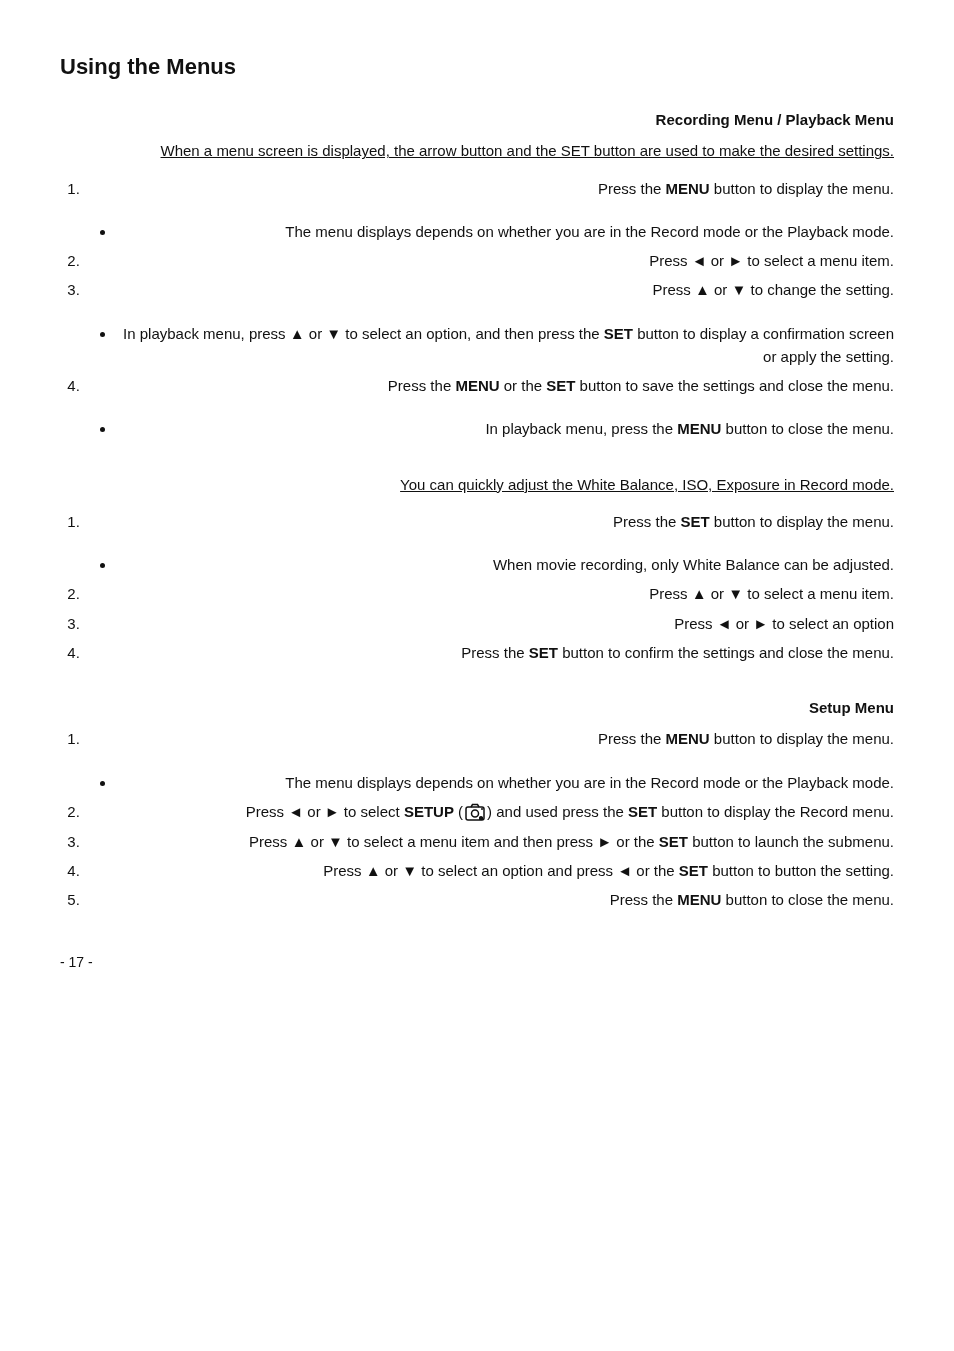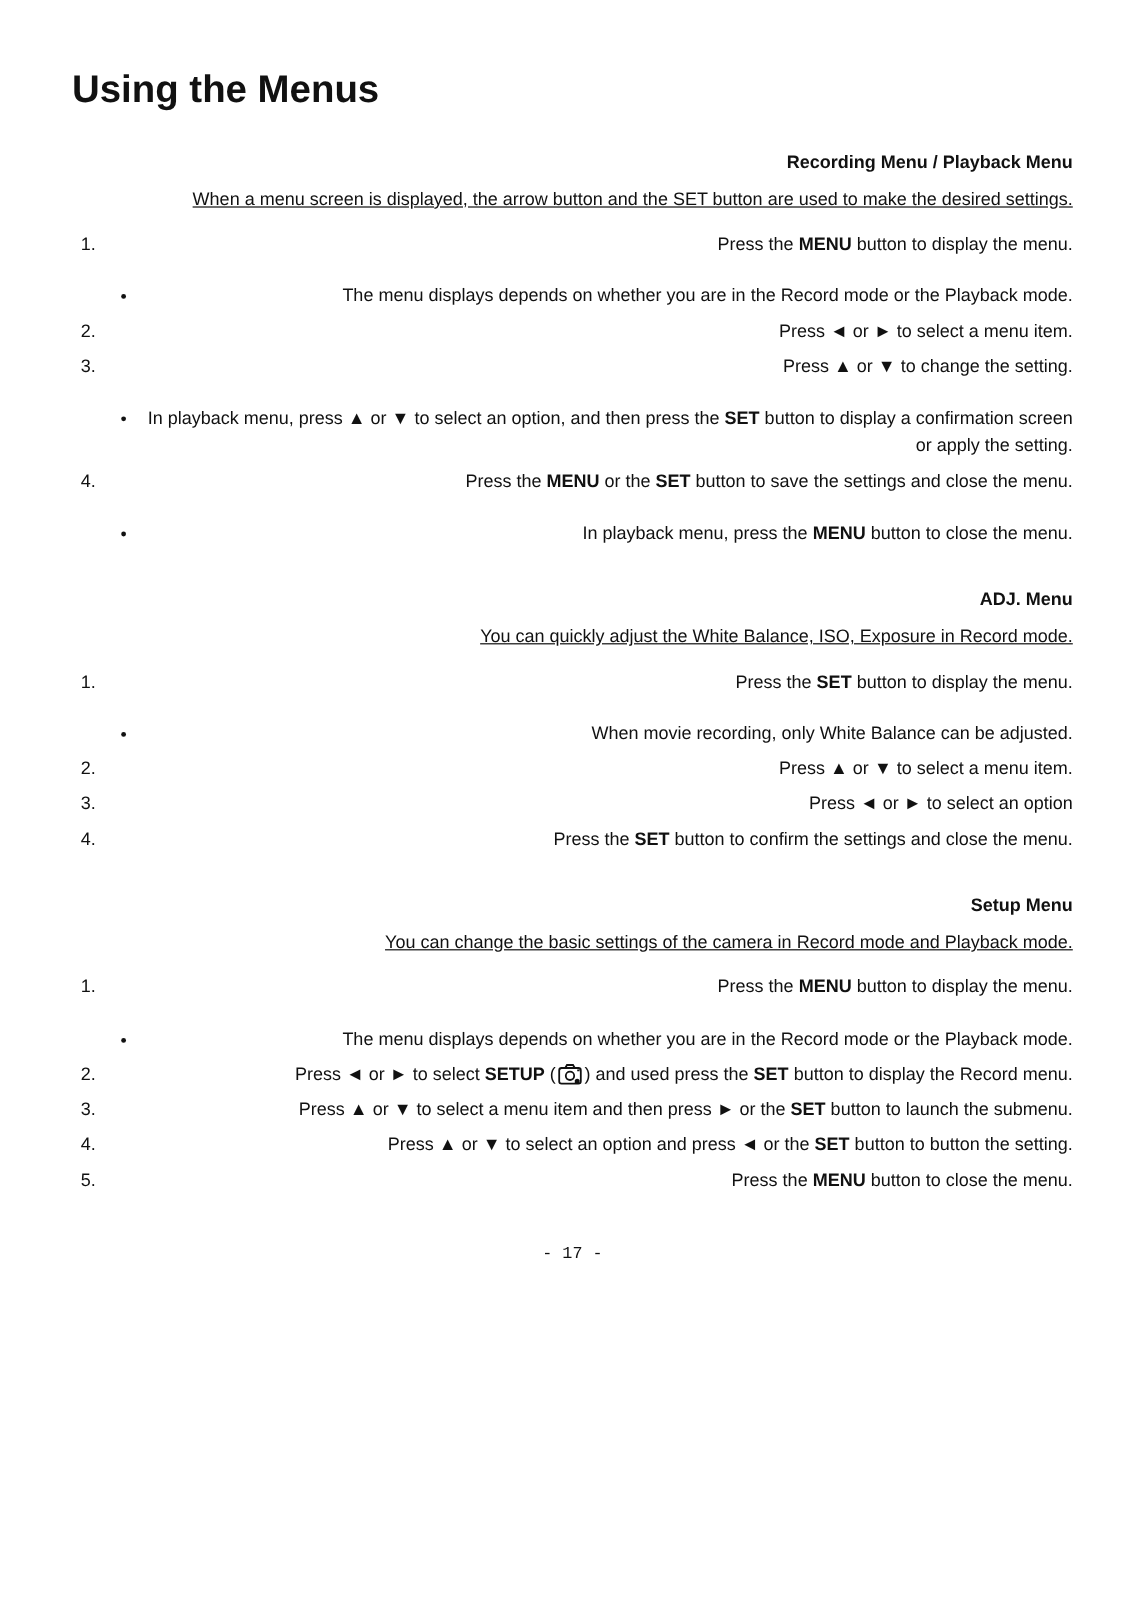--- a/index.html
+++ b/index.html
@@ -7,21 +7,21 @@
       background: #fff;
       font-family: Arial, sans-serif;
       font-size: 15px;
       color: #111;
       width: 954px;
       min-height: 1351px;
       padding: 40px 60px 60px 60px;
       line-height: 1.55;
     }
     h1 {
-      font-size: 32px;
+      font-size: 22px;
       font-weight: bold;
       margin-bottom: 24px;
       margin-top: 10px;
     }
     .section {
       margin-bottom: 32px;
       text-align: right;
     }
     .section-title {
       font-size: 15px;
@@ -45,24 +45,22 @@
     ul {
       list-style: disc;
       margin-left: 28px;
       margin-top: 20px;
       margin-bottom: 4px;
     }
     ul li {
       margin-bottom: 4px;
     }
     .page-num {
-      text-align: center;
       margin-top: 40px;
       font-size: 14px;
-      font-family: Liberation Mono, monospace;
     }
   </style>
 </head>
 <body>
 
 <h1>Using the Menus</h1>
 
 <div id="content-container">
     <div class="section">
       <div class="section-title">Recording Menu / Playback Menu</div>
@@ -74,34 +72,32 @@
         <li><span><span>Press </span><span>◄</span><span> or </span><span>►</span><span> to select a menu item.</span></span></li>
         <li><span><span>Press </span><span>▲</span><span> or </span><span>▼</span><span> to change the setting.</span></span><ul>
             <li><span><span>In playback menu, press ▲ or ▼ to select an option, and then press the </span><span style="font-weight: bold;">SET</span><span> button to display a confirmation screen or apply the setting.</span></span></li>
           </ul></li>
         <li><span><span>Press the </span><span style="font-weight: bold;">MENU</span><span> or the </span><span style="font-weight: bold;">SET</span><span> button to save the settings and close the menu.</span></span><ul>
             <li><span><span>In playback menu, press the </span><span style="font-weight: bold;">MENU</span><span> button to close the menu.</span></span></li>
           </ul></li>
       </ol>
     </div>
     <div class="section">
-      <div class="section-title">ADJ. Menu</div>
       <p class="section-intro">You can quickly adjust the White Balance, ISO, Exposure in Record mode.</p>
       <ol>
         <li><span><span>Press the </span><span style="font-weight: bold;">SET</span><span> button to display the menu.</span></span><ul>
             <li><span><span>When movie recording, only White Balance can be adjusted.</span></span></li>
           </ul></li>
         <li><span><span>Press </span><span>▲</span><span> or </span><span>▼</span><span> to select a menu item.</span></span></li>
         <li><span><span>Press </span><span>◄</span><span> or </span><span>►</span><span> to select an option</span></span></li>
         <li><span><span>Press the </span><span style="font-weight: bold;">SET</span><span> button to confirm the settings and close the menu.</span></span></li>
       </ol>
     </div>
     <div class="section">
       <div class="section-title">Setup Menu</div>
-      <p class="section-intro">You can change the basic settings of the camera in Record mode and Playback mode.</p>
       <ol>
         <li><span><span>Press the </span><span style="font-weight: bold;">MENU</span><span> button to display the menu.</span></span><ul>
             <li><span><span>The menu displays depends on whether you are in the Record mode or the Playback mode.</span></span></li>
           </ul></li>
         <li><span><span>Press </span><span>◄</span><span> or </span><span>►</span><span> to select </span><span style="font-weight: bold;">SETUP</span><span> (</span><span><svg width="22" height="22" viewBox="0 0 22 22" style="display: inline-block; vertical-align: middle; margin: 0px 1px;">
         <rect x="2" y="5" width="18" height="13" rx="2" ry="2" fill="none" stroke="#111" stroke-width="1.5"></rect>
         <circle cx="11" cy="11.5" r="3.5" fill="none" stroke="#111" stroke-width="1.5"></circle>
         <path d="M7 5 L8.5 2.5 L13.5 2.5 L15 5" fill="none" stroke="#111" stroke-width="1.5"></path>
         <line x1="17" y1="7" x2="19" y2="7" stroke="#111" stroke-width="1.5"></line>
         <path d="M15 15 Q17 13 19 15 L19 18 L15 18 Z" fill="#111"></path>

